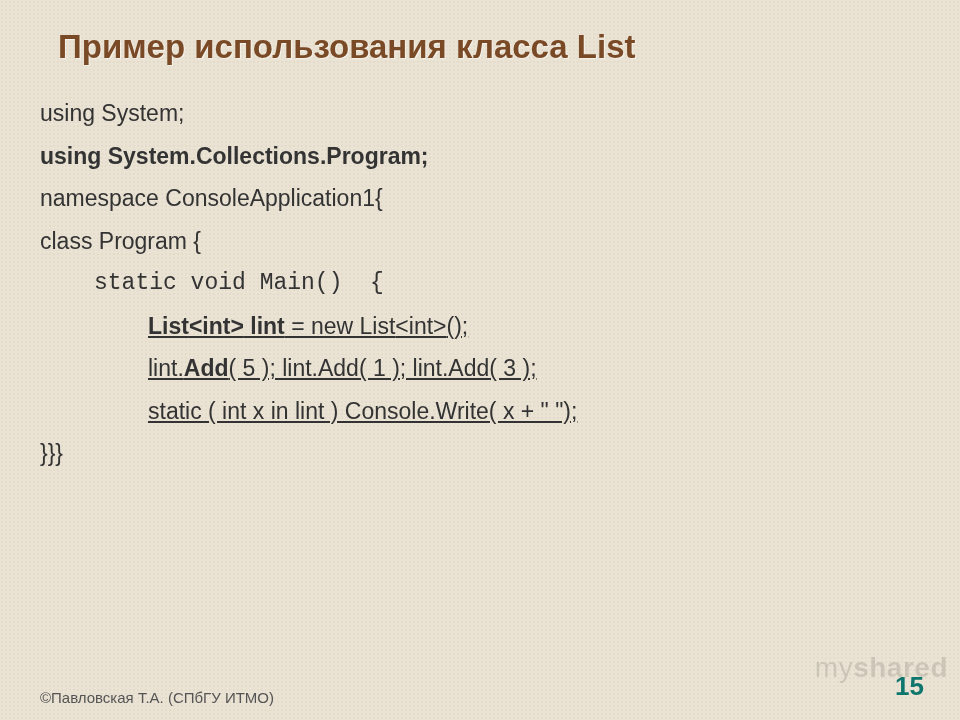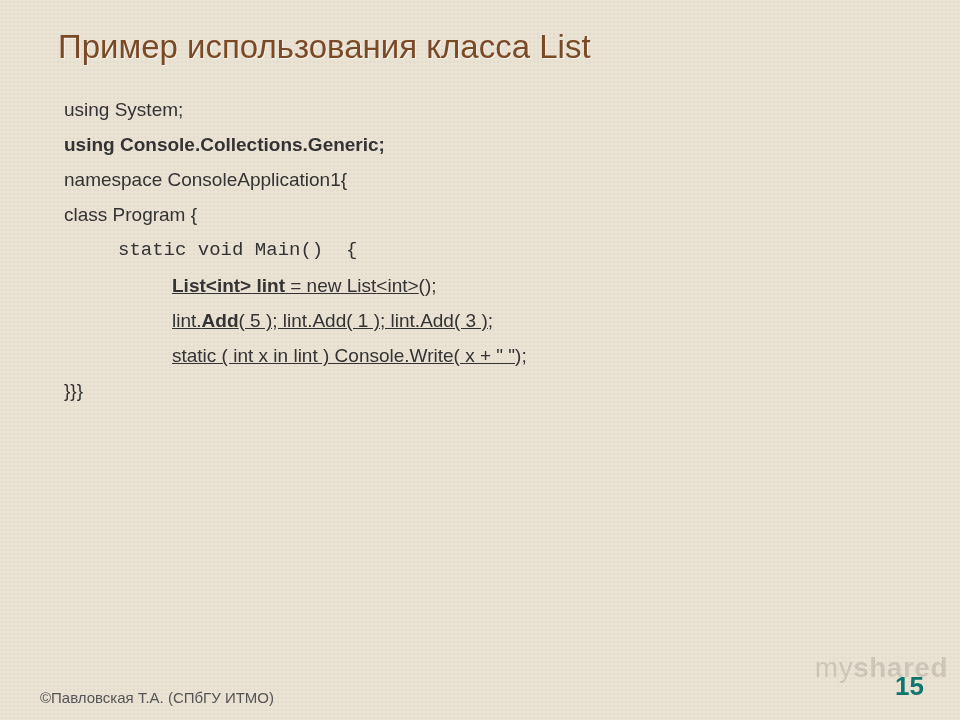--- a/index.html
+++ b/index.html
@@ -30,27 +30,26 @@
     position: relative;
     padding: 28px 40px 0 40px;
     box-sizing: border-box;
     height: 100%;
   }
   .title {
     font-size: 33px;
     color: #7a4a26;
     text-shadow: 1px 1px 1px rgba(255,255,255,0.6);
     margin: 0 0 26px 18px;
-    font-weight: 400;
+    font-weight: 700;
   }
   .code {
-    font-size: 19px;
+    font-size: 23px;
     color: #333;
     line-height: 1.85;
-    margin-left: 24px;
   }
   .code div {
     white-space: pre;
   }
   .b { font-weight: 700; }
   .i1 { padding-left: 54px; font-family: Liberation Mono, monospace; }
   .i2 { padding-left: 108px; text-decoration: underline; }
   .footer {
     position: absolute;
     left: 40px;
@@ -79,21 +78,21 @@
   .watermark .shared { font-weight: 700; }
 </style>
 </head>
 <body>
 
 <div class="slide">
   <h1 class="title">Пример использования класса List</h1>
 
   <div class="code">
     <div>using System;</div>
-    <div class="b">using Console.Collections.Generic;</div>
+    <div class="b">using System.Collections.Program;</div>
     <div>namespace ConsoleApplication1{</div>
     <div>class Program {</div>
     <div class="i1">static void Main()  {</div>
     <div class="i2"><span class="b">List</span><span class="b">&lt;int&gt;</span><span class="b"> lint</span><span> = new List</span><span>&lt;int&gt;</span><span>();</span></div>
     <div class="i2"><span>lint.</span><span class="b">Add</span><span>( 5 ); lint.Add( 1 ); lint.Add( 3 );</span></div>
     <div class="i2">static ( int x in lint ) Console.Write( x + " ");</div>
     <div>}}}</div>
   </div>
 
   <div class="footer">©Павловская Т.А. (СПбГУ ИТМО)</div>

